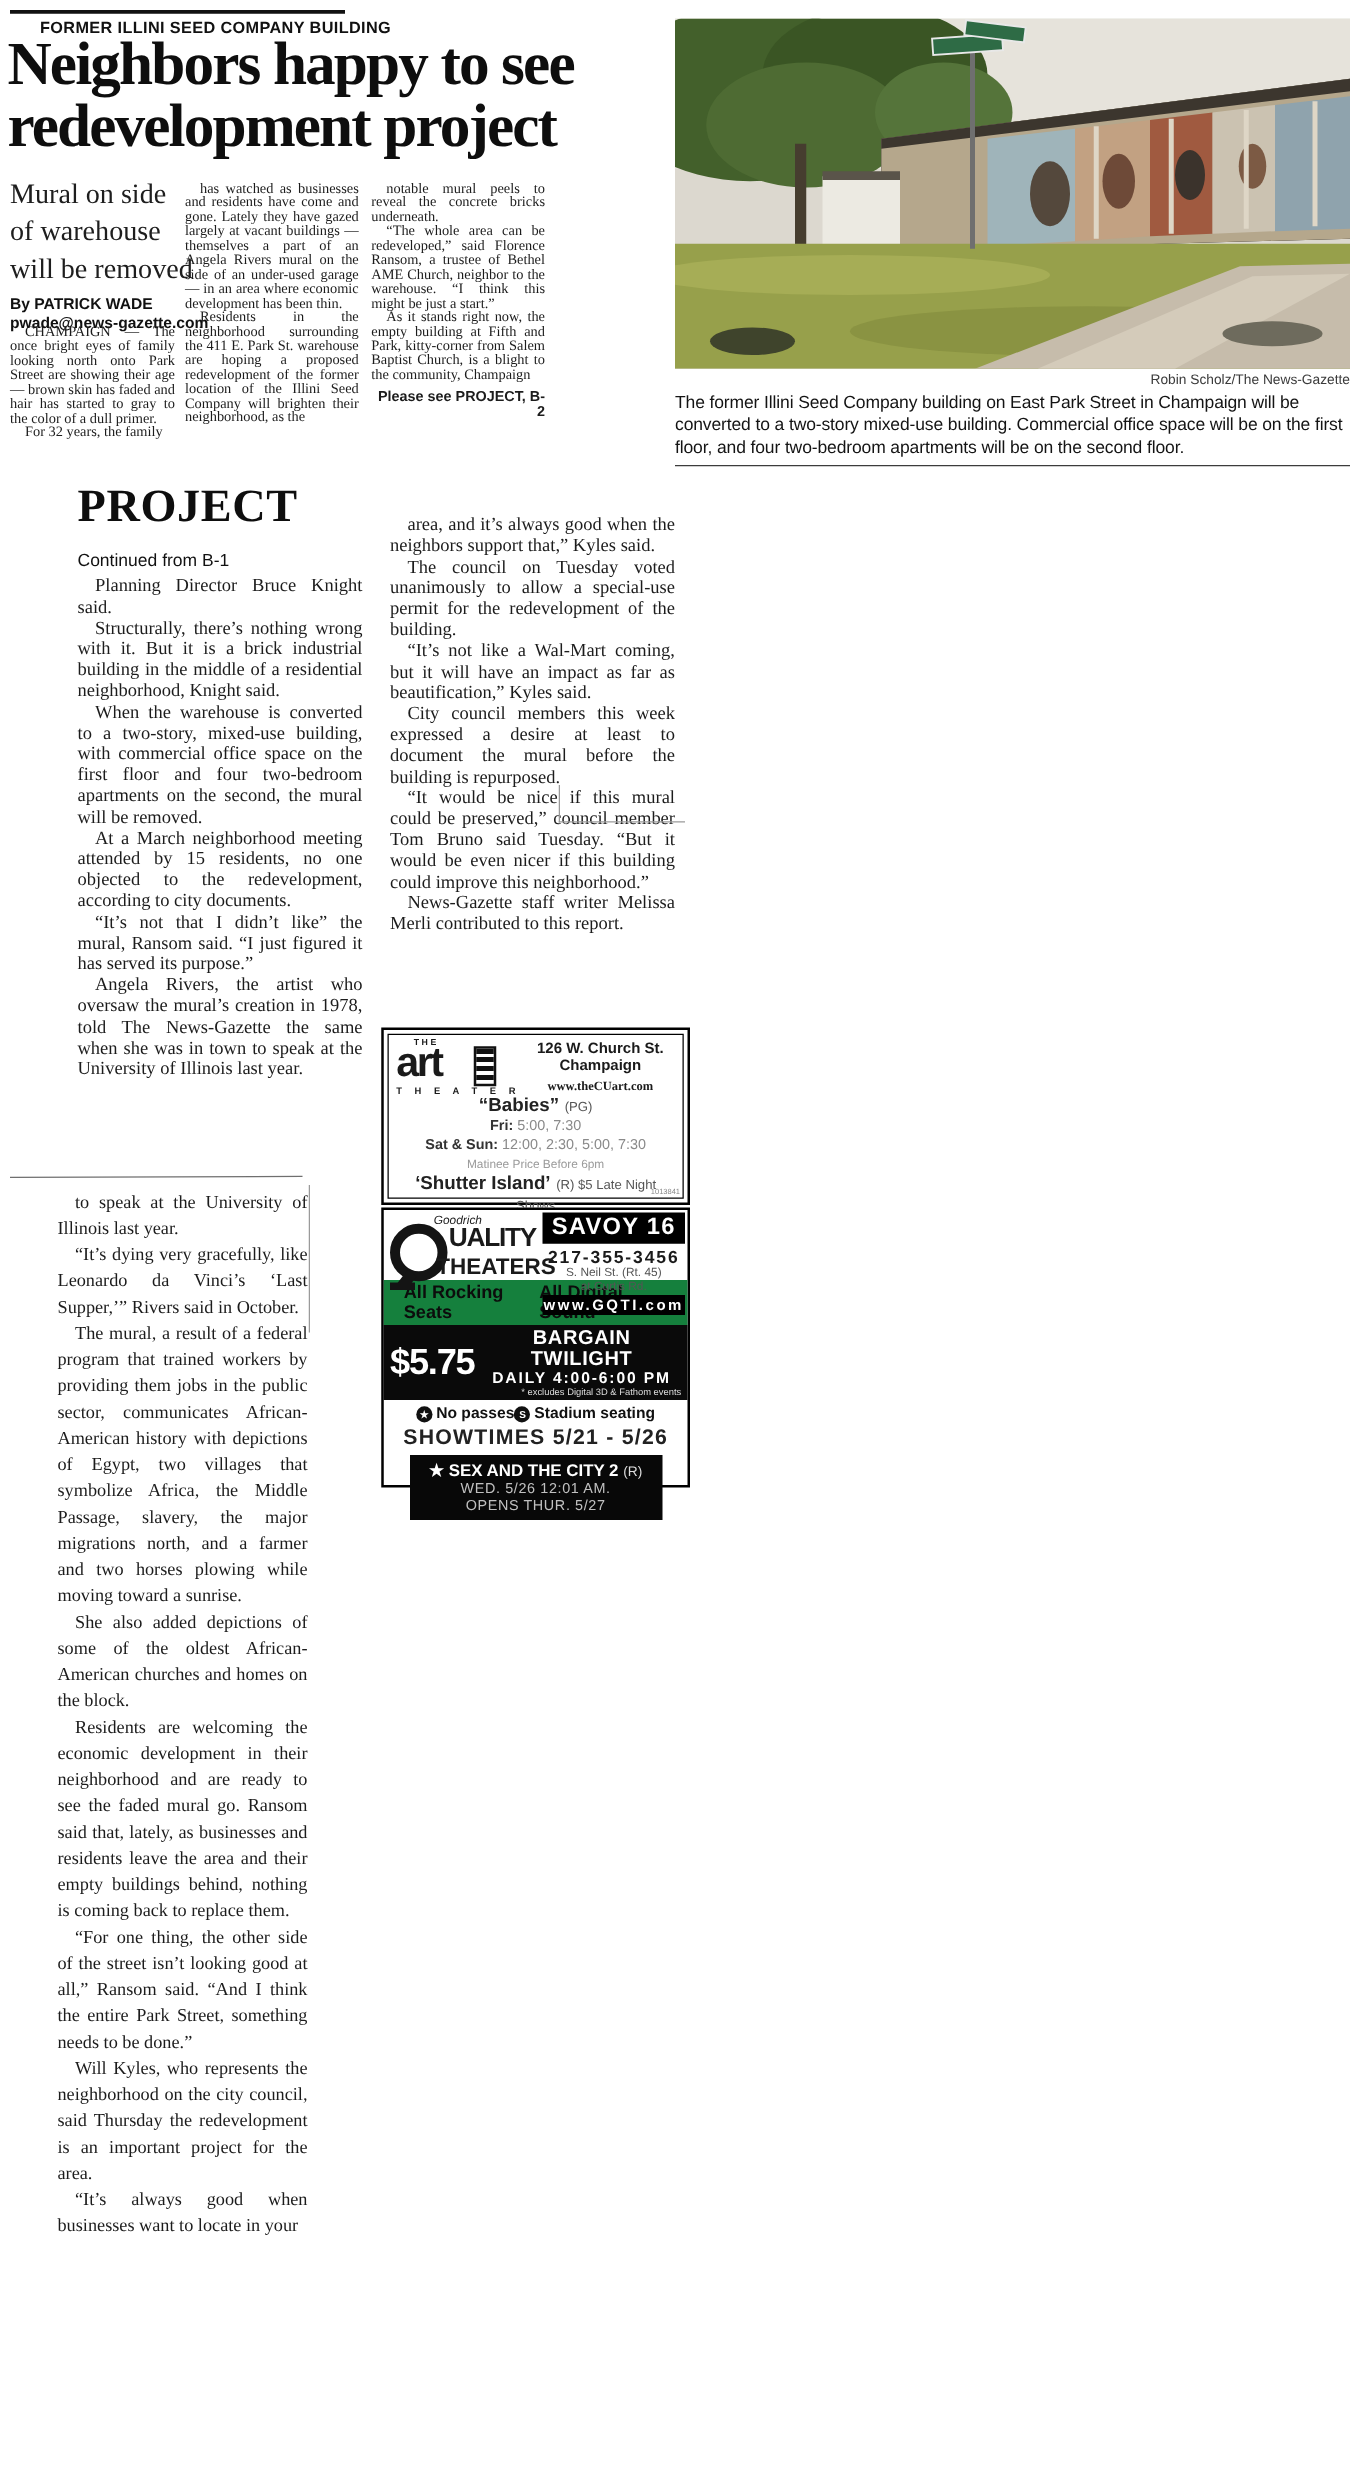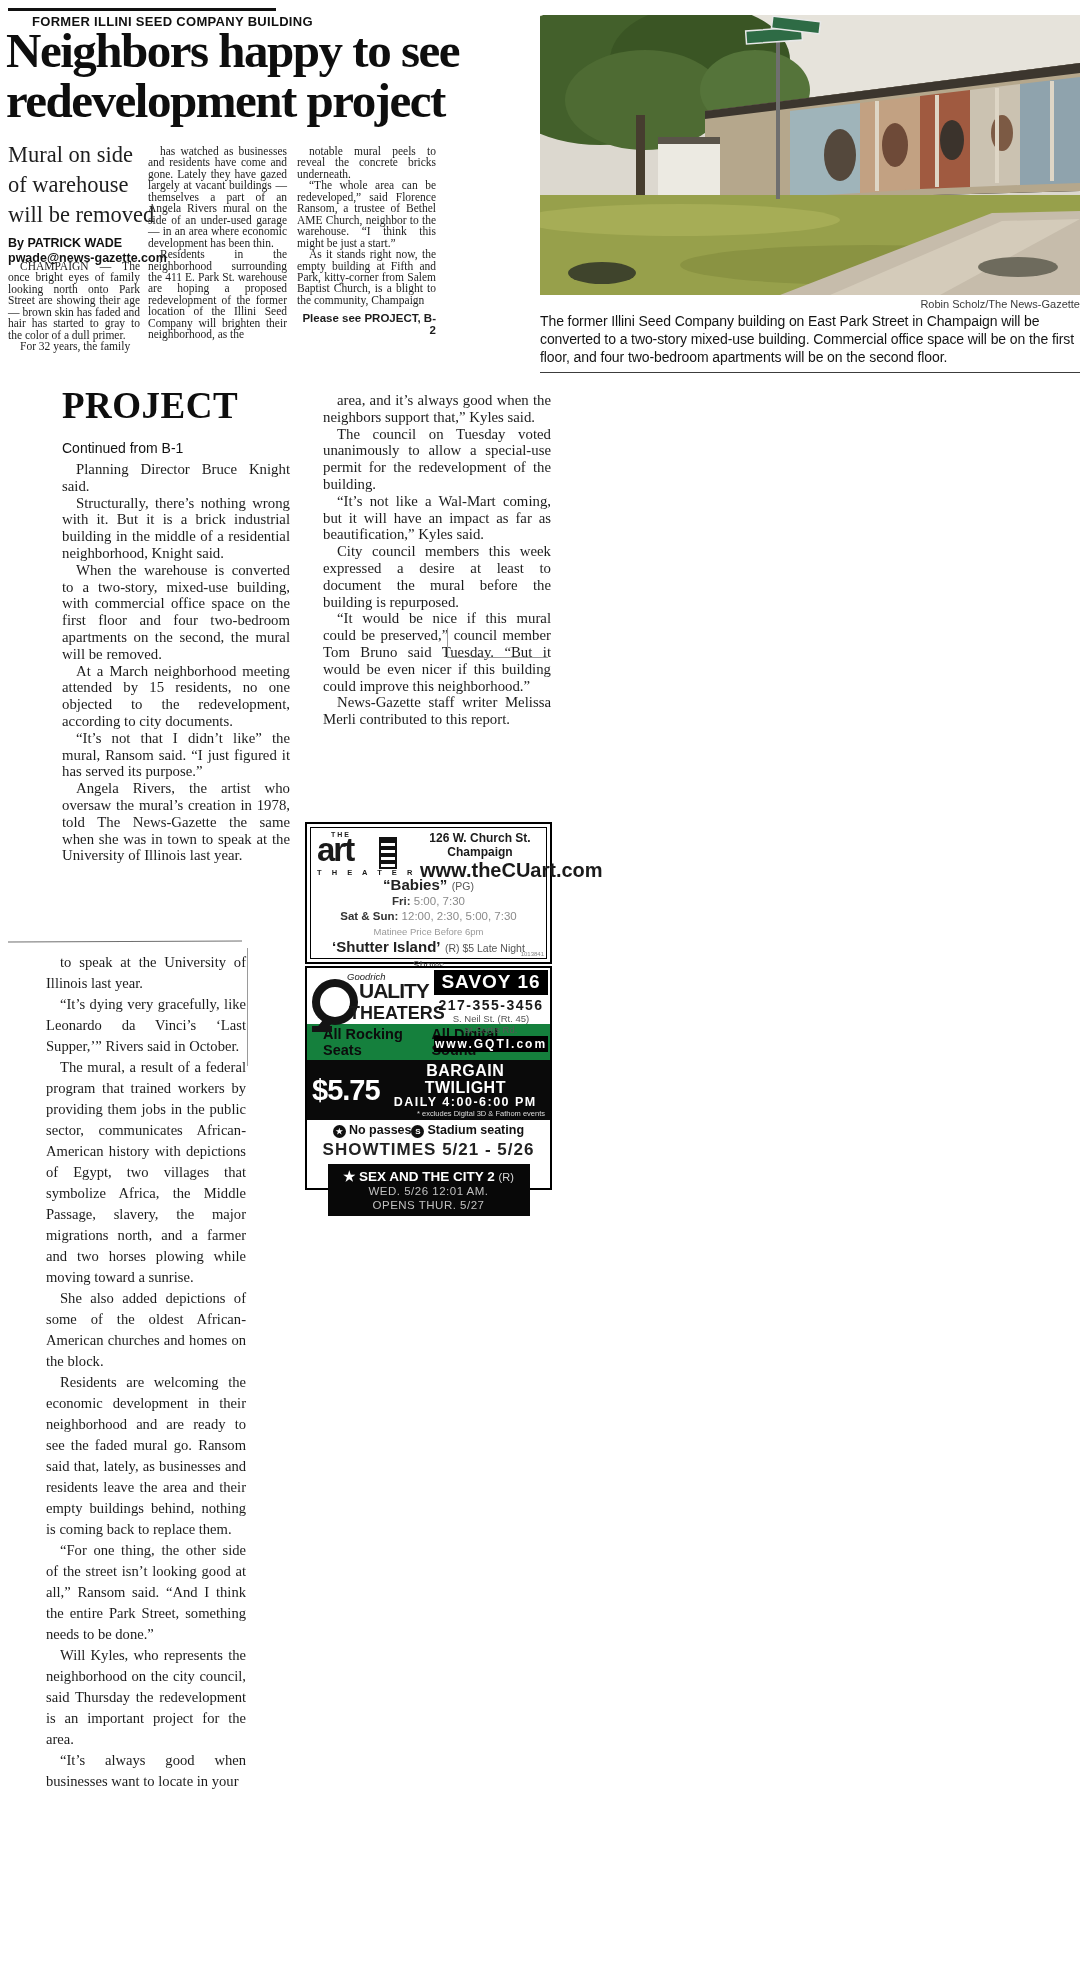--- a/index.html
+++ b/index.html
@@ -28,21 +28,21 @@
   .credit{left:540px;top:298px;width:540px;text-align:right;font-size:11px;color:#3a3a3a;}
   .caption{left:540px;top:312px;width:540px;font-size:14px;line-height:18px;color:#141414;letter-spacing:-.1px;}
   .caption-rule{left:540px;top:372px;width:540px;height:1px;background:#3c3c3c;}
 
   
   .slug{left:62px;top:384px;font-weight:bold;font-size:37px;letter-spacing:.5px;color:#0e0e0e;}
   .continued{left:62px;top:440px;font-weight:normal;font-size:14px;color:#111;}
   .jump-col{font-size:14.8px;line-height:16.8px;text-align:justify;color:#1c1c1c;}
   .jump-col .para{margin:0;text-indent:14px;}
   .jcol-left{left:62px;top:461px;width:228px;}
-  .jcol-right{left:312px;top:392px;width:228px;margin-left:11px;}
+  .jcol-right{left:312px;top:412px;width:228px;}
   .tagline{margin-top:5px;text-indent:0;text-align:justify;}
 
   
   .overlap-col{left:46px;top:952px;width:200px;font-size:14.6px;line-height:21px;
                text-align:justify;color:#1c1c1c;}
   .overlap-col .para{margin:0;text-indent:14px;}
 
   
   .tear{left:8px;top:941px;width:234px;height:1px;background:#6f6f6f;transform:rotate(-.2deg);}
   .vline-a{left:247px;top:948px;width:1px;height:118px;background:#9a9a9a;}
@@ -54,21 +54,21 @@
           font-family:"Liberation Sans",sans-serif;}
   .art-inner{position:absolute;inset:3px;border:1px solid #000;padding:3px 6px;}
   .art-head{display:flex;justify-content:space-between;}
   .art-logo{position:relative;width:104px;height:44px;}
   .art-logo .the{position:absolute;left:14px;top:0;font-size:7px;font-weight:bold;letter-spacing:2px;}
   .art-logo .word{position:absolute;left:0;top:2px;font-size:33px;font-weight:bold;letter-spacing:-2px;line-height:33px;}
   .art-logo .film{position:absolute;left:62px;top:6px;width:14px;height:28px;
                   background:repeating-linear-gradient(#111 0 4px,#fff 4px 7px);border:2px solid #111;}
   .art-logo .theater{position:absolute;left:0;top:37px;font-size:7.5px;font-weight:bold;letter-spacing:4px;}
   .art-addr{text-align:center;font-weight:bold;font-size:12px;line-height:14px;width:120px;}
-  .art-url{font-weight:bold;font-size:20px;margin-top:4px;}
+  .art-url{font-weight:bold;font-size:10px;margin-top:4px;font-family:Liberation Serif, serif;}
   .art-listing{text-align:center;line-height:15px;}
   .show-title{font-size:15px;font-weight:bold;color:#222;}
   .show-rating{font-size:10.5px;font-weight:normal;color:#555;}
   .show-times{font-size:11.5px;color:#8a8a8a;}
   .show-times b{color:#333;}
   .show-note{font-size:9.5px;color:#9a9a9a;}
   .ad-id{position:absolute;right:2px;bottom:1px;font-size:6px;color:#888;}
 
   
   .savoy-ad{left:305px;top:966px;width:243px;height:220px;border:2px solid #000;background:#fff;

